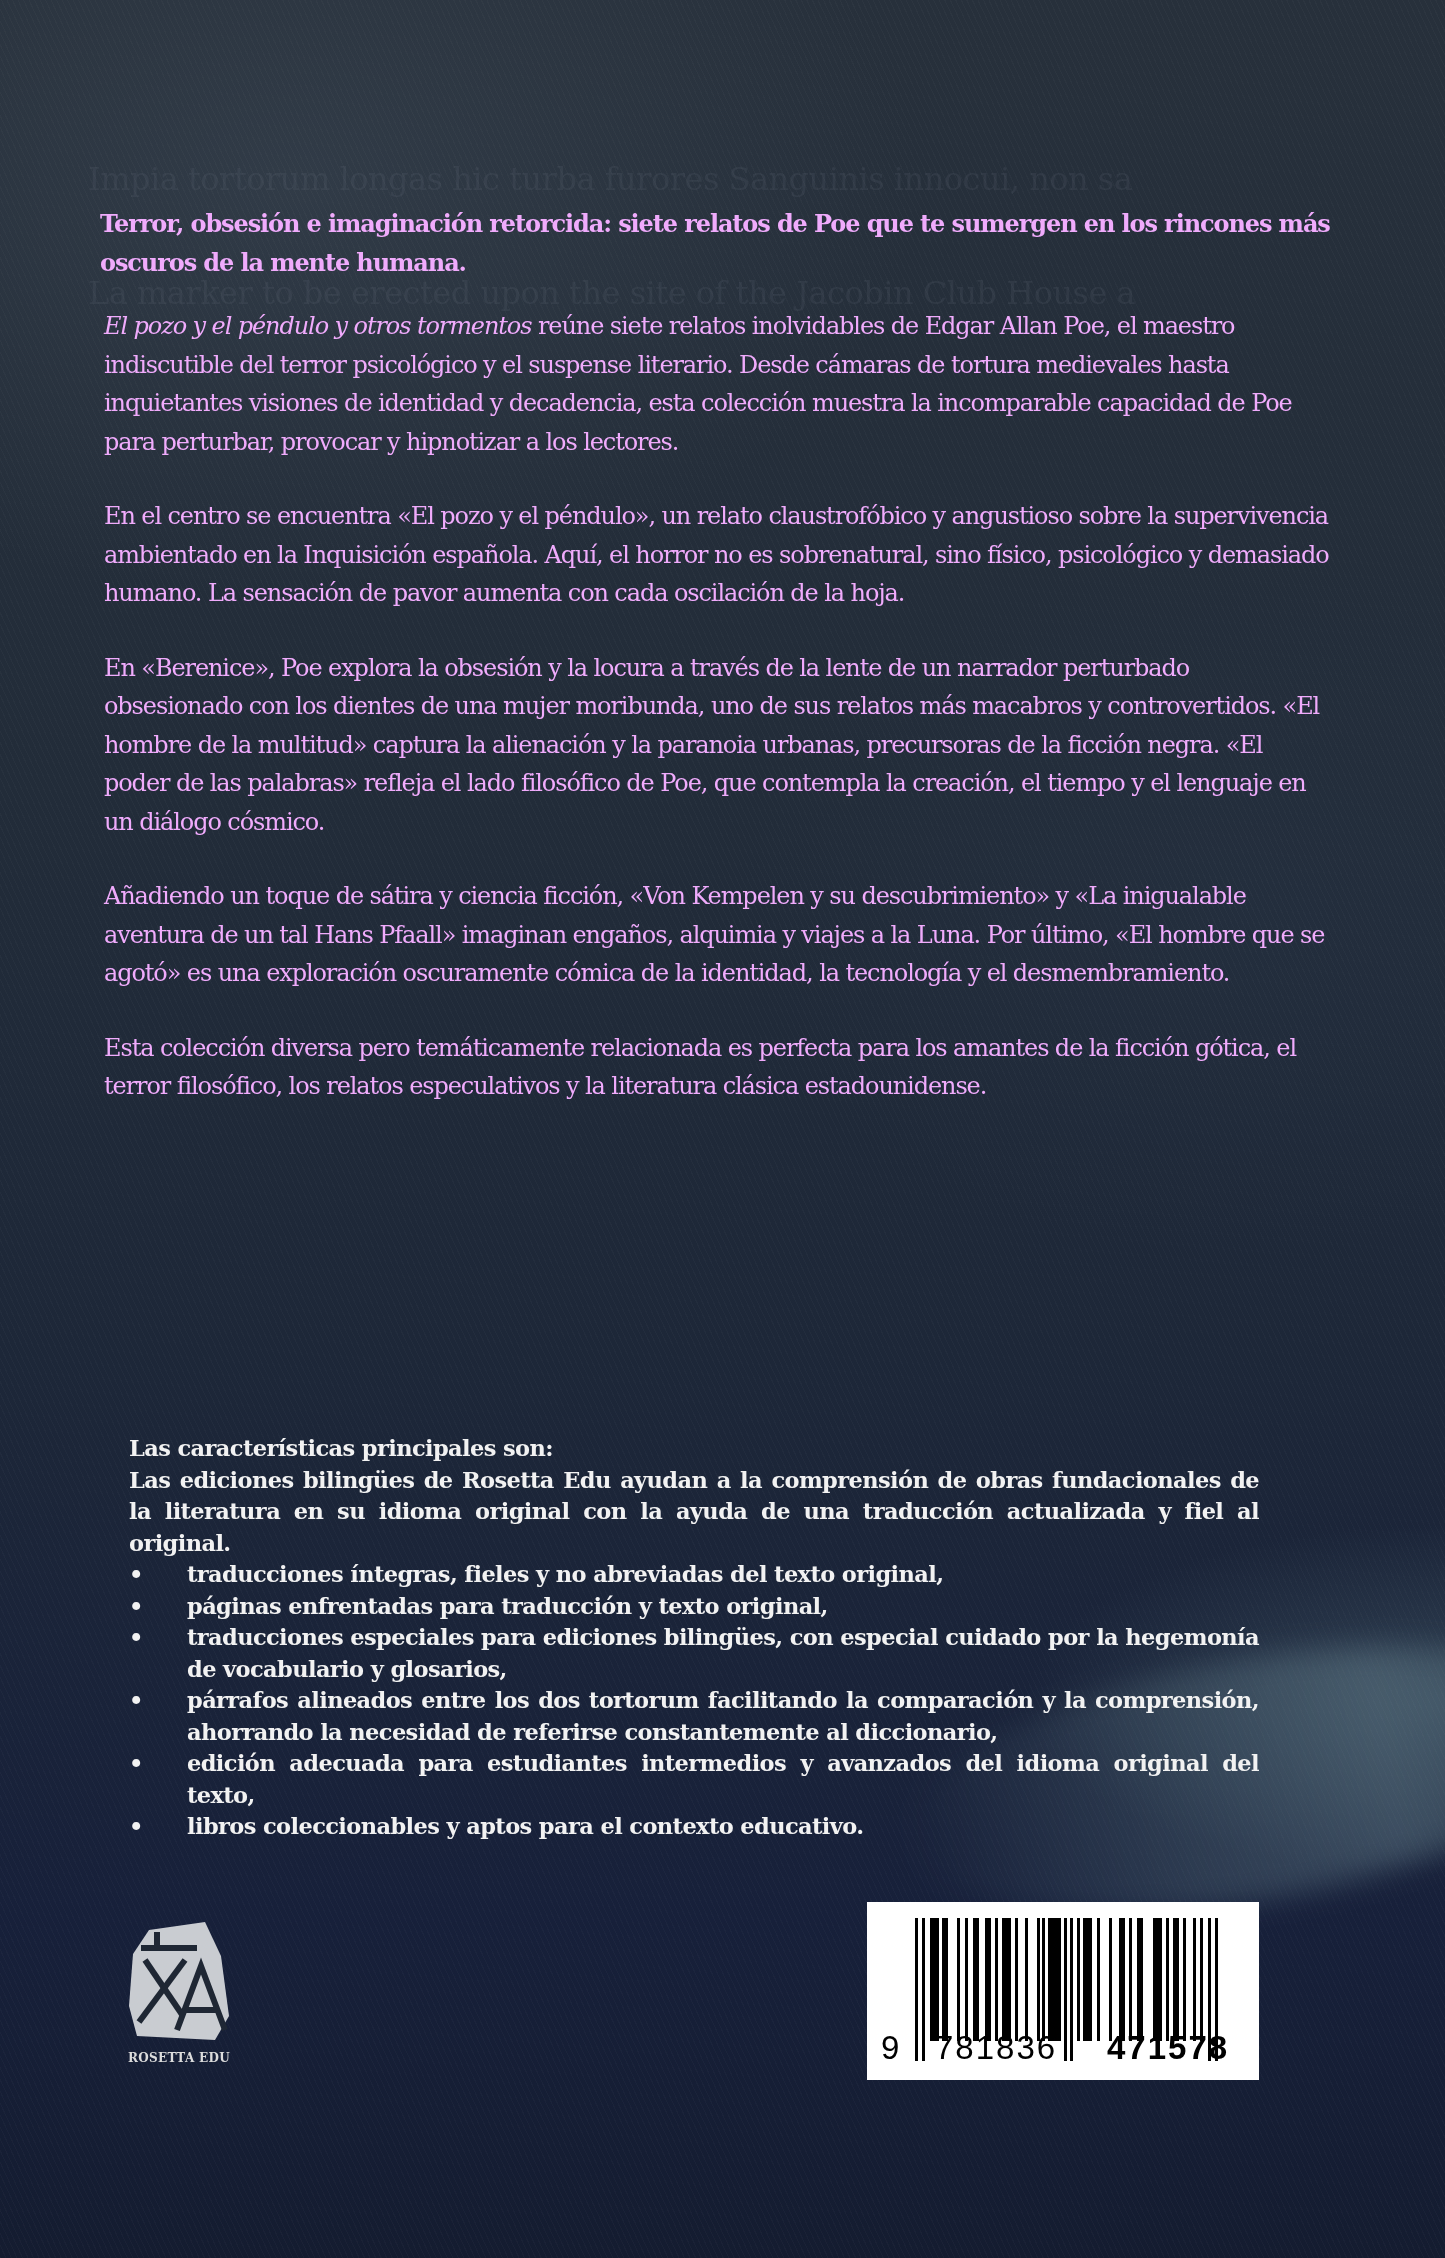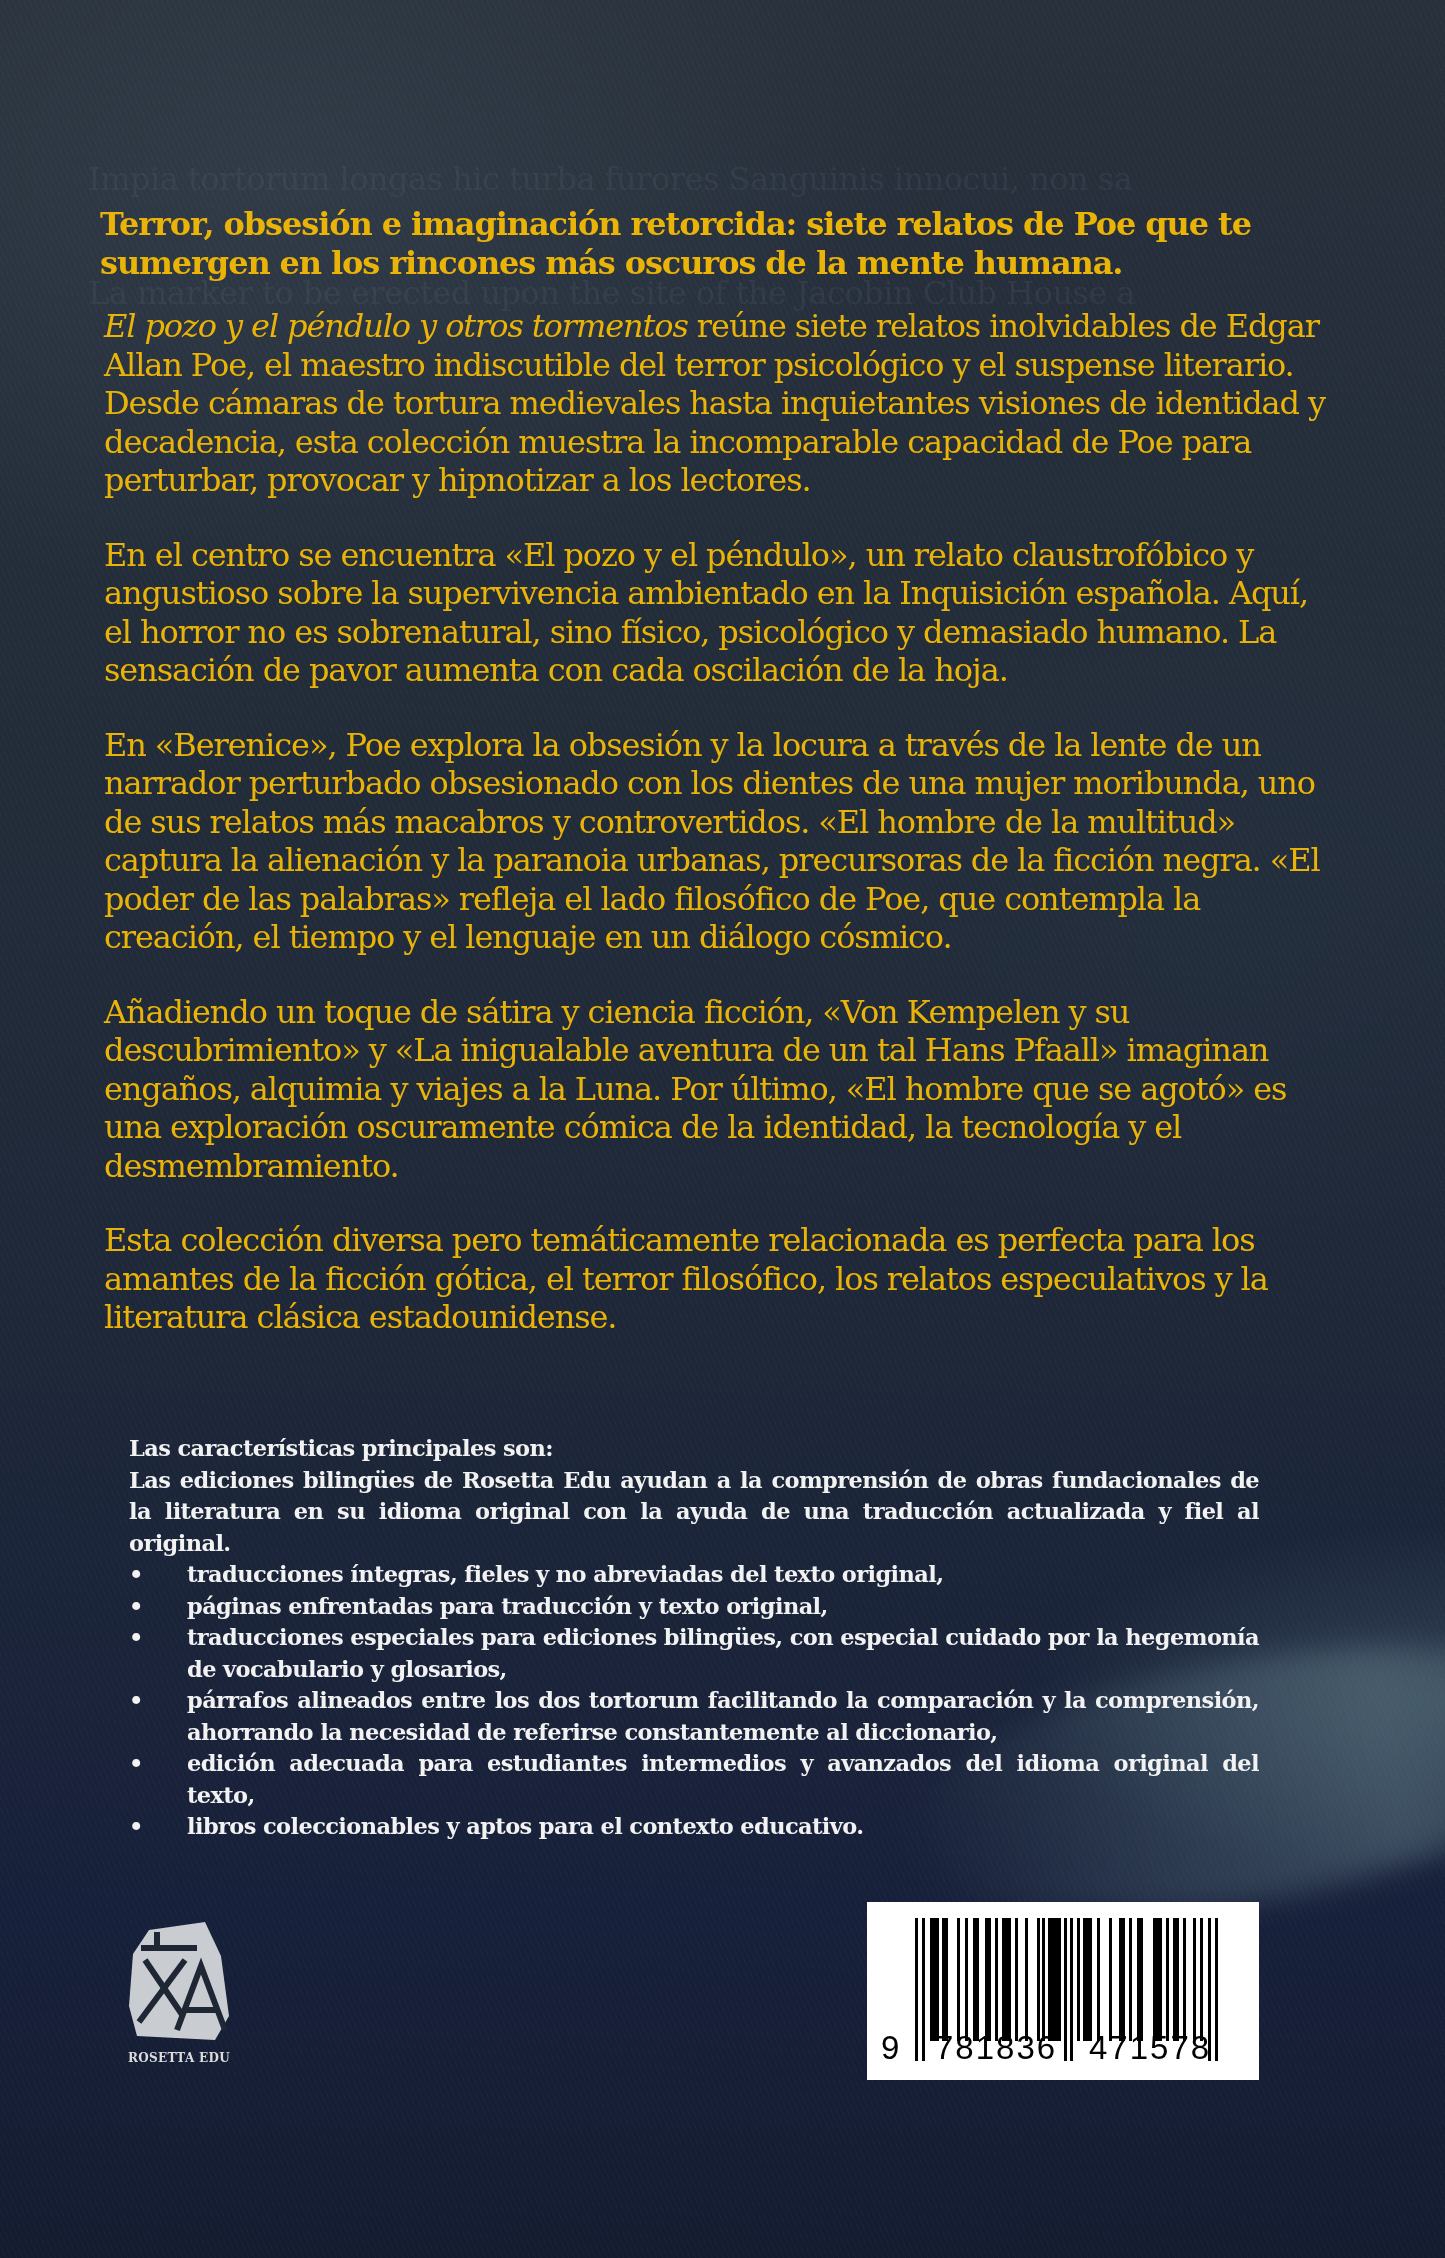--- a/index.html
+++ b/index.html
@@ -43,23 +43,23 @@
       font-family: "DejaVu Serif", serif;
       font-size: 32px;
       line-height: 38px;
       white-space: nowrap;
       overflow: hidden;
       letter-spacing: -0.5px;
     }
     .blurb {
       position: absolute;
       left: 100px; top: 205px; width: 1230px;
-      color: #eab308;
-      font-family: "DejaVu Serif", serif;
-      font-size: 32px;
+      color: #f0abfc;
+      font-family: "DejaVu Serif", serif;
+      font-size: 24px;
       line-height: 38.5px;
       letter-spacing: -1.1px;
     }
     .blurb .tagline {
       font-weight: bold;
       margin: 0 0 25px 0;
     }
     .blurb p {
       margin: 0 0 36px 4px;
     }
@@ -114,21 +114,21 @@
     .barcode svg { position: absolute; left: 0; top: 0; }
     .barcode .digits {
       position: absolute;
       left: 0; top: 127px; width: 392px; height: 40px;
       font-family: "Liberation Sans", sans-serif;
       font-size: 33px;
       color: #000;
     }
     .barcode .d-first { position: absolute; left: 14px; top: 0; }
     .barcode .d-left { position: absolute; left: 68px; top: 0; letter-spacing: 2px; }
-    .barcode .d-right { position: absolute; left: 222px; top: 0; letter-spacing: 2px; }
+    .barcode .d-right { position: absolute; left: 240px; top: 0; letter-spacing: 2px; font-weight: bold; }
   </style>
 </head>
 <body>
 
 <div class="bg"></div>
 
 <div class="watermark">
   <div>Impia tortorum longas hic turba furores Sanguinis innocui, non sa</div>
   <div style="height:38px"></div>
   <div style="height:38px"></div>

